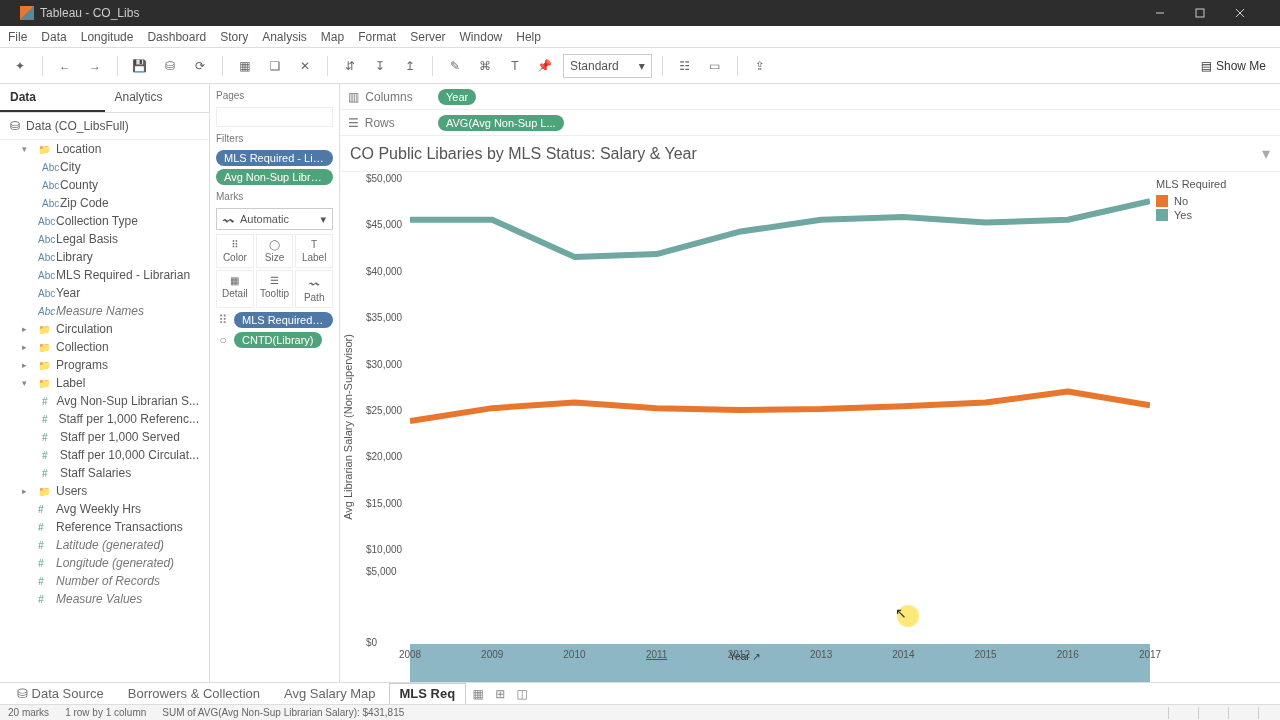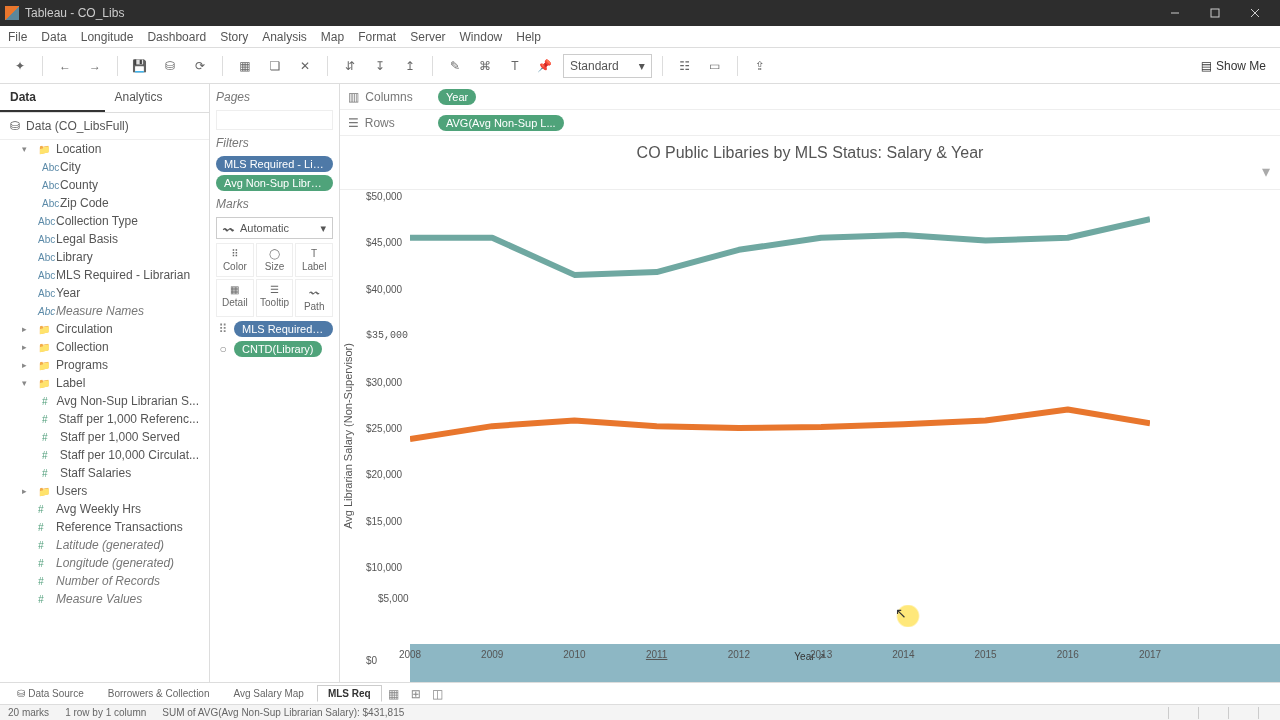--- a/index.html
+++ b/index.html
@@ -1,19 +1,19 @@
 <!DOCTYPE html>
 <html><head>
 <meta charset="utf-8">
 <style>
 * { margin: 0; padding: 0; box-sizing: border-box; font-family: "Segoe UI", Tahoma, sans-serif; }
 body { width: 1280px; height: 720px; background: #f0f0f0; overflow: hidden; font-size: 12px; color: #333; }
 
 
-.titlebar { height: 26px; background: #2d2d2d; color: #ccc; display: flex; align-items: center; padding: 0 5px; }
+.titlebar { height: 26px; background: #2d2d2d; color: #ccc; display: flex; align-items: center; padding: 0 20px; }
 .titlebar .logo { width: 14px; height: 14px; background: linear-gradient(135deg,#e8762d 0%,#e8762d 50%,#5b879b 50%); margin-right: 6px; }
 .titlebar .spacer { flex: 1; }
 .titlebar .winbtn { width: 40px; height: 26px; display: flex; align-items: center; justify-content: center; color: #ccc; }
 .titlebar .winbtn svg { width: 10px; height: 10px; }
 
 
 .menubar { height: 22px; background: #fff; border-bottom: 1px solid #ddd; display: flex; align-items: center; padding: 0 8px; gap: 14px; color: #555; }
 .menubar span { cursor: default; }
 
 
@@ -37,37 +37,37 @@
 .fieldlist { overflow: auto; }
 .field { display: flex; align-items: center; gap: 6px; padding: 2px 10px 2px 22px; color: #555; white-space: nowrap; }
 .field .typeicon { color: #5b8aa8; font-size: 10px; width: 12px; }
 .field.sub { padding-left: 42px; }
 .field.ital { font-style: italic; color: #777; }
 .field.measure .typeicon { color: #4f9e7a; }
 .field .caret { width: 10px; color: #888; font-size: 9px; }
 
 
 .cardspane { width: 130px; border-right: 1px solid #ddd; padding: 6px; display: flex; flex-direction: column; gap: 6px; }
-.cardtitle { color: #777; font-size: 12px; font-style: italic; }
+.cardtitle { color: #777; font-size: 10px; }
 .pill { border-radius: 10px; padding: 2px 8px; font-size: 11px; color: #fff; white-space: nowrap; overflow: hidden; text-overflow: ellipsis; max-width: 118px; display: inline-block; }
 .pill.blue { background: #4e79a7; }
 .pill.green { background: #4fa37a; }
 .markscard .dd2 { border: 1px solid #ccc; padding: 2px 6px; display: flex; align-items: center; gap: 6px; color: #555; font-size: 11px; }
 .markgrid { display: grid; grid-template-columns: repeat(3,1fr); gap: 2px; margin-top: 4px; }
 .markcell { display: flex; flex-direction: column; align-items: center; gap: 2px; border: 1px solid #eee; padding: 4px 0; color: #666; font-size: 10px; }
 .markpills { margin-top: 4px; display: flex; flex-direction: column; gap: 4px; }
 .markpills .row { display: flex; align-items: center; gap: 4px; }
 .markpills .ic { width: 14px; text-align: center; color: #888; }
 
 
 .vizarea { flex: 1; display: flex; flex-direction: column; }
 .shelf { display: flex; align-items: center; height: 26px; border-bottom: 1px solid #eee; padding: 0 8px; gap: 10px; }
 .shelf .lbl { color: #777; width: 80px; display: flex; align-items: center; gap: 6px; }
 .shelf .pill { max-width: none; }
-.viztitle { padding: 8px 10px; font-size: 16px; color: #555; border-bottom: 1px solid #eee; display: flex; align-items: center; flex-direction: column; }
+.viztitle { padding: 8px 10px; font-size: 16px; color: #555; border-bottom: 1px solid #eee; display: flex; align-items: center; }
 .viztitle .ddind { margin-left: auto; color: #aaa; }
 
 .chartrow { flex: 1; display: flex; }
 .chartbox { flex: 1; position: relative; }
 .legendbox { width: 130px; padding: 6px; }
 .legendtitle { color: #555; font-size: 11px; margin-bottom: 4px; }
 .legenditem { display: flex; align-items: center; gap: 6px; font-size: 11px; color: #555; padding: 1px 0; }
 .legswatch { width: 12px; height: 12px; }
 
 
@@ -77,21 +77,21 @@
 .xbar { position: absolute; left: 70px; right: 0; bottom: 0; height: 38px; background: #8db7c4; }
 .xlabel { position: absolute; left: 50%; bottom: 20px; transform: translateX(-50%); font-size: 10px; color: #333; }
 svg.lines { position: absolute; left: 70px; right: 0; top: 6px; bottom: 40px; }
 
 
 .cursorspot { position: absolute; width: 26px; height: 22px; background: radial-gradient(circle,#ffe87a 0%,#ffe87a 60%,transparent 70%); }
 .cursorarrow { font-size: 14px; color: #333; }
 
 
 .sheettabs { height: 22px; background: #fff; border-top: 1px solid #ddd; display: flex; align-items: center; padding: 0 6px; gap: 2px; }
-.sheettabs .stab { padding: 2px 10px; color: #666; border: 1px solid transparent; font-size: 10px; }
+.sheettabs .stab { padding: 2px 10px; color: #666; border: 1px solid transparent; font-size: 13px; }
 .sheettabs .stab.active { color: #333; border: 1px solid #ccc; border-bottom-color: #fff; background: #fff; font-weight: 600; }
 .sheettabs .addbtn { width: 20px; text-align: center; color: #888; }
 
 
 .statusbar { height: 16px; background: #f4f4f4; border-top: 1px solid #ddd; display: flex; align-items: center; padding: 0 8px; gap: 16px; font-size: 10px; color: #666; }
 .statusbar .spacer { flex: 1; }
 .statusbar .sicon { width: 14px; height: 12px; border-left: 1px solid #ccc; }
 </style>
 </head>
 <body>
@@ -388,41 +388,52 @@
         <svg class="lines" id="linesvg" viewBox="0 0 740 464" style="width: 740px; height: 464px;">
             <polyline points="0,41.75999999999999 82.22222222222221,41.75999999999999 164.44444444444443,78.88 246.66666666666666,76.096 328.88888888888886,53.82400000000001 411.11111111111114,41.75999999999999 493.3333333333333,38.976 575.5555555555555,44.54399999999998 657.7777777777777,41.75999999999999 740,23.200000000000045" fill="none" stroke="#6fa8a1" stroke-width="6" stroke-linejoin="round"></polyline>
             <polyline points="0,243.13600000000002 82.22222222222221,230.144 164.44444444444443,224.576 246.66666666666666,230.144 328.88888888888886,232 411.11111111111114,231.072 493.3333333333333,228.288 575.5555555555555,224.576 657.7777777777777,213.44 740,227.35999999999999" fill="none" stroke="#e8762d" stroke-width="6" stroke-linejoin="round"></polyline>
           </svg>
         <div class="xbar"></div>
         <div class="xlabel">Year ↗</div>
         <div class="cursorspot" style="left:555px; bottom:55px">
           <span class="cursorarrow">↖</span>
         </div>
       <div class="ytick" style="top: 470px;">$0</div>
-          <div class="ytick" style="top: 408px; margin-left: 12px;">$5,000</div>
+          <div class="ytick" style="top: 399px;">$5,000</div>
           <div class="ytick" style="top: 377.2px;">$10,000</div>
           <div class="ytick" style="top: 330.8px;">$15,000</div>
           <div class="ytick" style="top: 284.4px; text-align: center;">$20,000</div>
           <div class="ytick" style="top: 238px;">$25,000</div>
           <div class="ytick" style="top: 191.6px;">$30,000</div>
-          <div class="ytick" style="top: 145.2px; font-family: Liberation Mono, monospace;">$35,000</div>
+          <div class="ytick" style="top: 145.2px;">$35,000</div>
           <div class="ytick" style="top: 98.8px;">$40,000</div>
           <div class="ytick" style="top: 52.4px;">$45,000</div>
           <div class="ytick" style="top: 6px;">$50,000</div>
           <div class="xtick" style="left: 70px; margin-top: 16px;">2008</div>
           <div class="xtick" style="left: 152.222px;">2009</div>
           <div class="xtick" style="left: 234.444px;">2010</div>
           <div class="xtick" style="left: 316.667px; text-decoration: underline;">2011</div>
           <div class="xtick" style="left: 398.889px;">2012</div>
           <div class="xtick" style="left: 481.111px;">2013</div>
           <div class="xtick" style="left: 563.333px;">2014</div>
           <div class="xtick" style="left: 645.556px;">2015</div>
           <div class="xtick" style="left: 727.778px;">2016</div>
           <div class="xtick" style="left: 810px;">2017</div>
         </div>
+      <div class="legendbox">
+        <div class="legendtitle">MLS Required</div>
+        <div class="legenditem">
+          <div class="legswatch" style="background:#e8762d"></div>
+          <span>No</span>
+        </div>
+        <div class="legenditem">
+          <div class="legswatch" style="background:#6fa8a1"></div>
+          <span>Yes</span>
+        </div>
+      </div>
     </div>
   </div>
 </div>
 
 <div class="sheettabs">
   <div class="stab">⛁ <span>Data Source</span></div>
   <div class="stab">Borrowers &amp; Collection</div>
   <div class="stab">Avg Salary Map</div>
   <div class="stab active">MLS Req</div>
   <div class="addbtn">▦</div>

